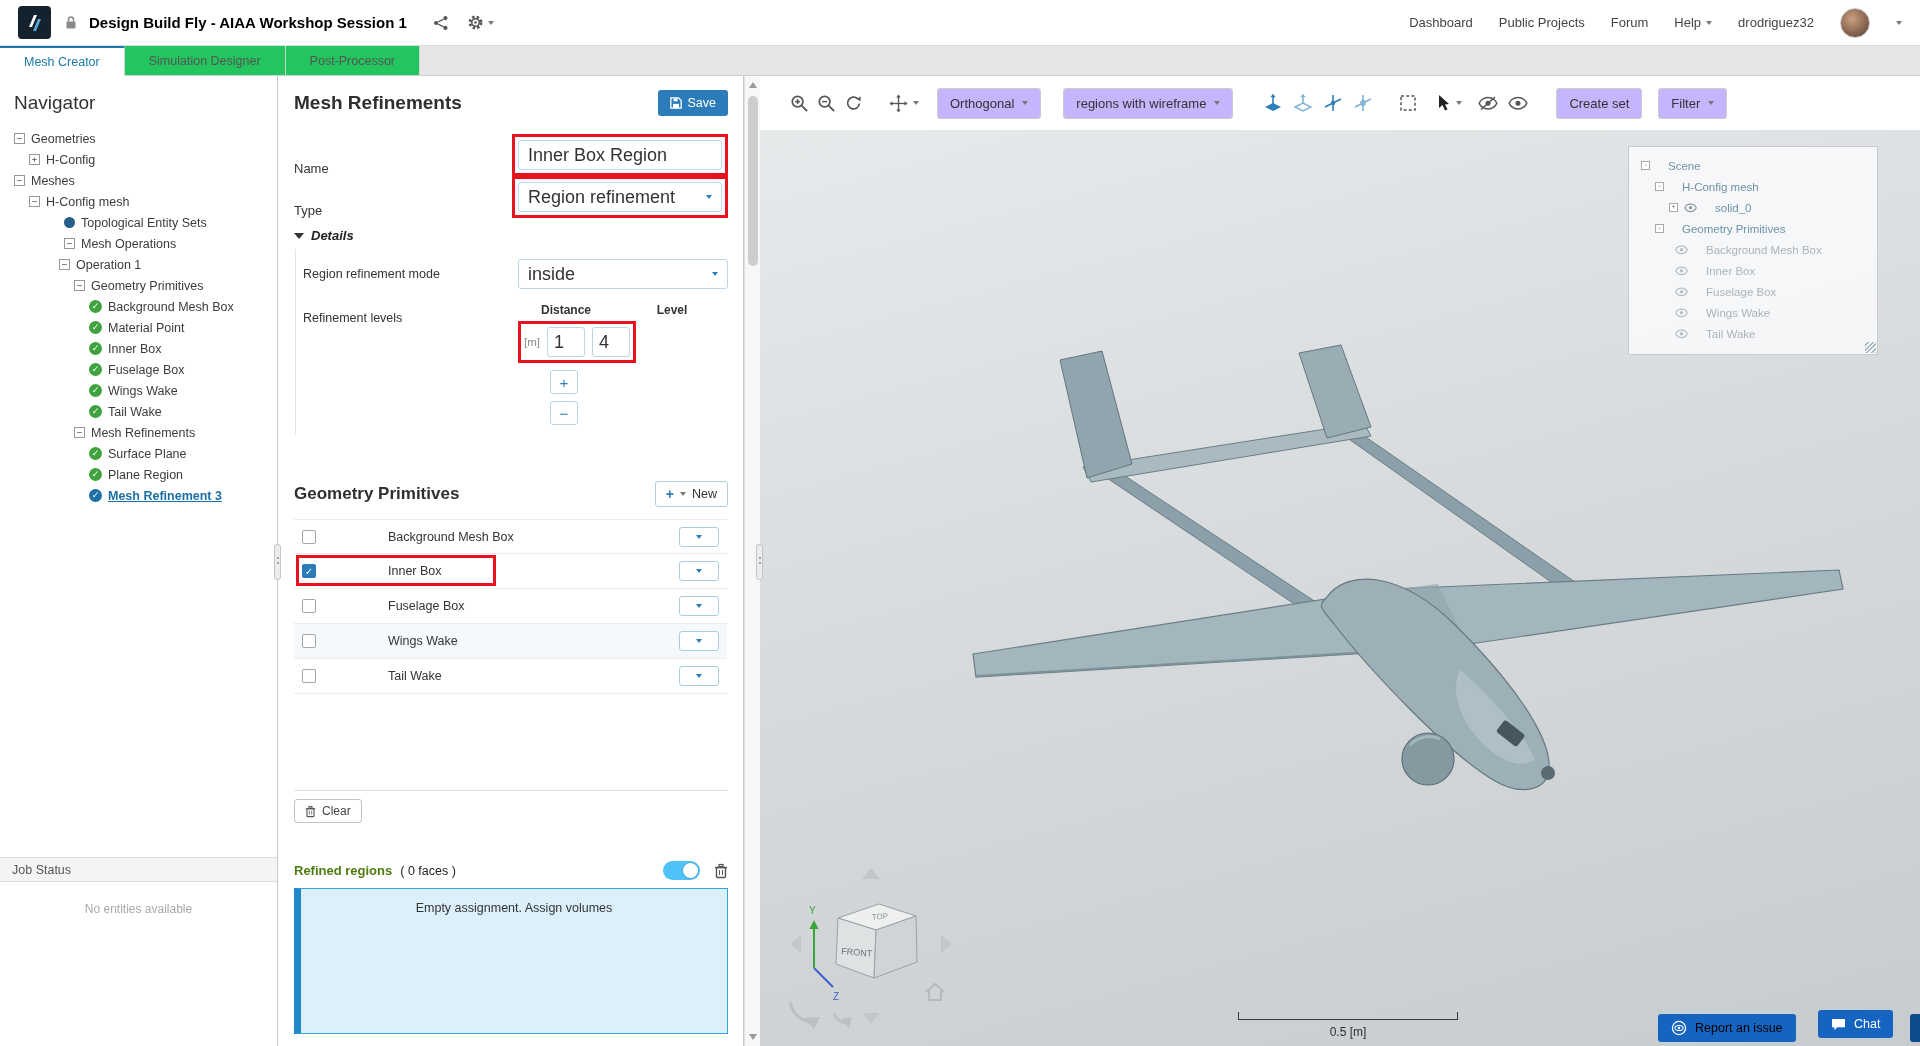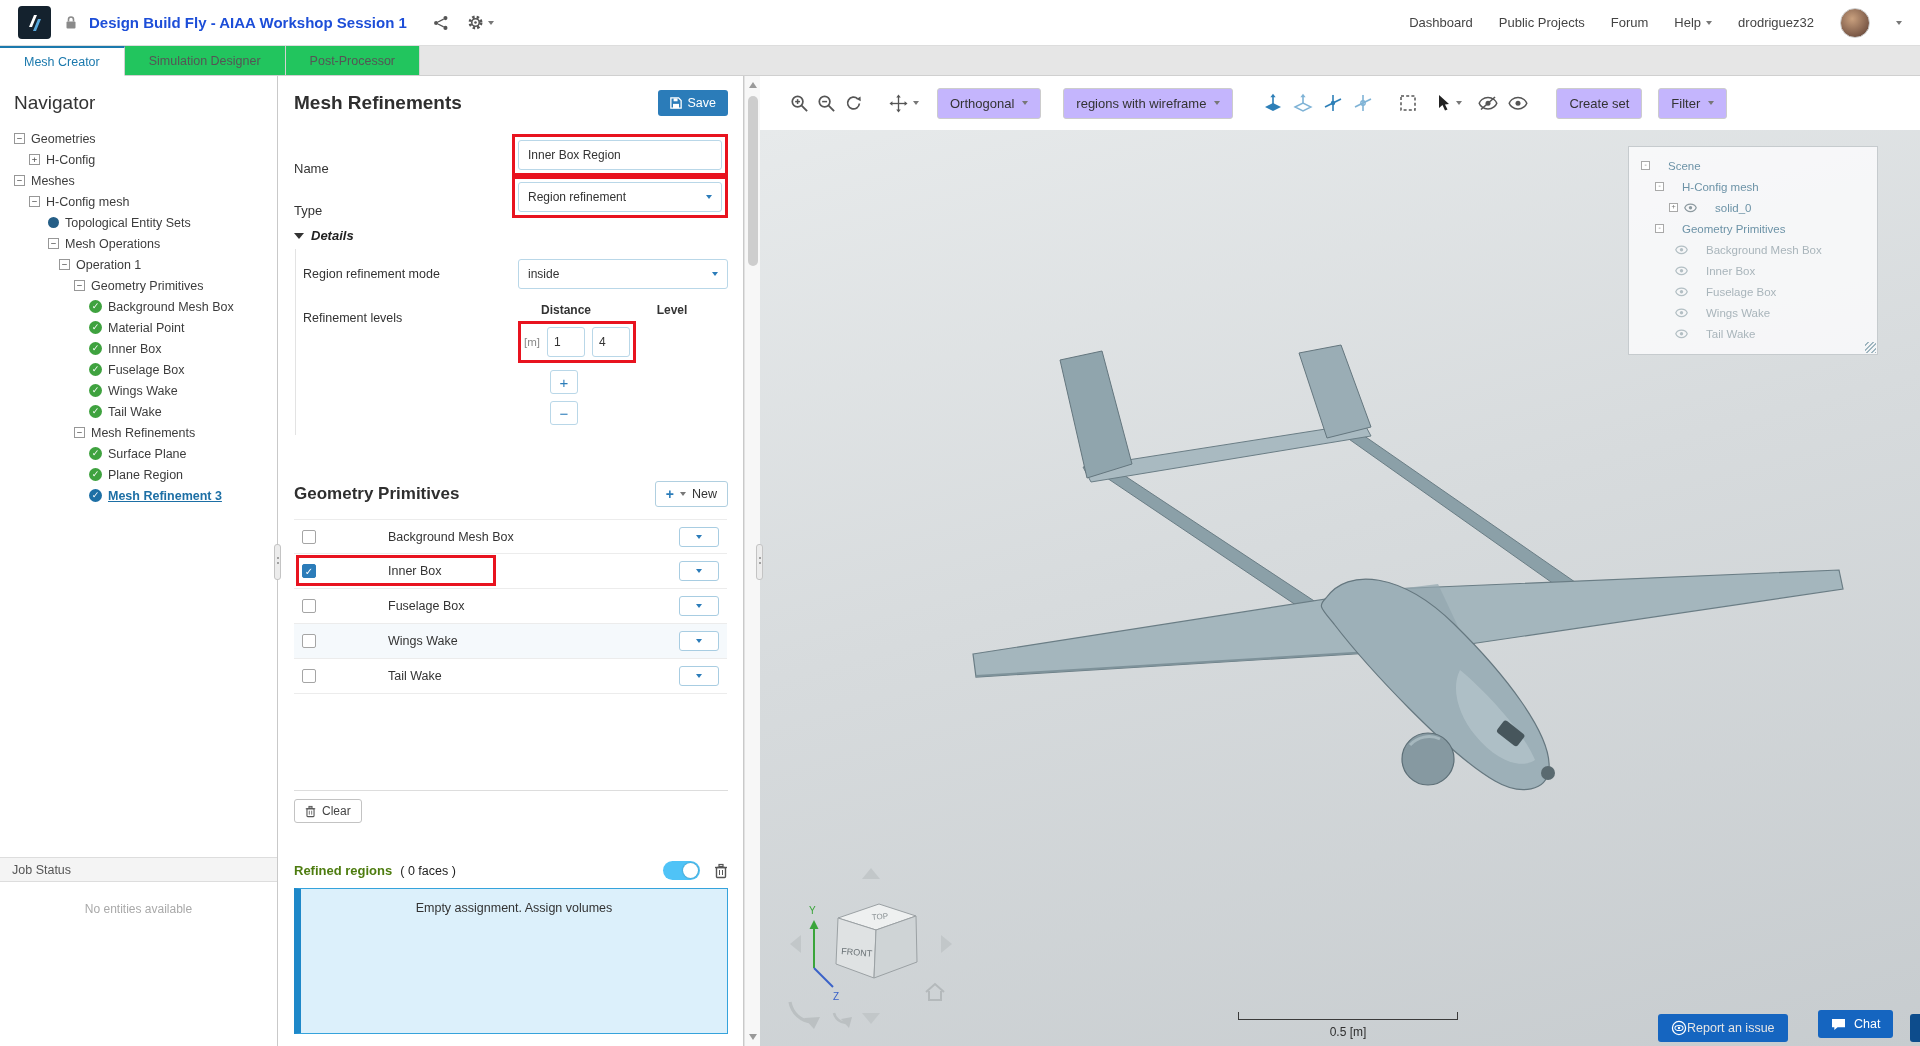--- a/index.html
+++ b/index.html
@@ -4,21 +4,21 @@
 <style>
 *{margin:0;padding:0;box-sizing:border-box}
 html,body{width:1920px;height:1046px}
 body{font-family:"Liberation Sans","DejaVu Sans",sans-serif;font-size:13px;color:#333;background:#fff;overflow:hidden}
 svg{display:block}
 button{font-family:inherit}
 
 .topbar{height:46px;display:flex;align-items:center;padding:0 18px;background:#fff;border-bottom:1px solid #ddd;position:relative;z-index:6}
 .logo{width:33px;height:33px;border-radius:4px;background:#14222e;display:flex;align-items:center;justify-content:center;margin-right:14px;cursor:pointer}
 .lock{margin-right:12px;display:flex}
-.ptitle{font-size:15px;font-weight:bold;color:#1d4ed8;margin-right:26px;white-space:nowrap}
+.ptitle{font-size:15px;font-weight:bold;color:#000000;margin-right:26px;white-space:nowrap}
 .hicon{display:flex;align-items:center;color:#555;margin-right:18px;gap:4px;cursor:pointer}
 .tspacer{flex:1}
 .hnav{display:flex;align-items:center;gap:26px;font-size:13px;color:#444}
 .hnav .lnk{cursor:pointer;display:flex;align-items:center;gap:5px;white-space:nowrap}
 .avatar{width:30px;height:30px;border-radius:50%;background:radial-gradient(circle at 40% 35%,#c9a07e,#7b5947 70%,#4e382c);border:1px solid #ccc;cursor:pointer}
 .caret{width:0;height:0;border-left:4px solid transparent;border-right:4px solid transparent;border-top:5px solid #777;display:inline-block}
 .caret.blue{border-top-color:#2b7cb9}
 .caret.sm{border-left-width:3.5px;border-right-width:3.5px;border-top-width:4.5px}
 
 .tabbar{height:30px;background:#e6e6e6;display:flex;border-bottom:1px solid #d0d0d0}
@@ -29,38 +29,38 @@
 
 .navigator{width:278px;background:#fff;border-right:1px solid #c9c9c9;position:relative;flex:none}
 .nav-title{font-size:19px;color:#333;padding:16px 14px 6px}
 .tree{margin-top:8px;font-size:12.5px;color:#3c3c3c}
 .ti{display:flex;align-items:center;height:21px;cursor:pointer;white-space:nowrap}
 .ti .tl{margin-left:6px}
 .tw{width:11px;height:11px;border:1px solid #979797;background:#fff;font-size:9px;line-height:9px;text-align:center;color:#555;flex:none;font-family:"DejaVu Sans Mono",monospace;cursor:pointer}
 .ck{width:13px;height:13px;border-radius:50%;background:#3fa23f;color:#fff;font-size:9px;line-height:13px;text-align:center;flex:none}
 .ck.b{background:#1d6fa5}
 .dot{width:11px;height:11px;border-radius:50%;background:#255e86;flex:none}
-.d0{padding-left:14px}.d1{padding-left:29px}.d2{padding-left:48px}.d3{padding-left:59px}.d4{padding-left:74px}.d5{padding-left:89px}
+.d0{padding-left:14px}.d1{padding-left:29px}.d2{padding-left:64px}.d3{padding-left:59px}.d4{padding-left:74px}.d5{padding-left:89px}
 .ti.sel .tl{color:#1d6fa5;font-weight:bold;text-decoration:underline}
 .job-status{position:absolute;left:0;right:0;top:781px}
 .jheader{height:25px;background:#f4f4f4;border-top:1px solid #ddd;border-bottom:1px solid #ddd;display:flex;align-items:center;padding:0 12px;font-size:12.5px;color:#555;cursor:pointer}
 .jempty{text-align:center;color:#a9a9a9;font-size:12px;margin-top:20px}
 
 .grip{position:absolute;top:468px;width:7px;height:36px;background:#ececec;border:1px solid #c4c4c4;border-radius:3px;z-index:5;cursor:col-resize}
 .grip i{position:absolute;left:1.5px;top:12px;width:2px;height:2px;background:#8a8a8a;box-shadow:0 5px 0 #8a8a8a;border-radius:50%}
 
 .mpanel{width:466px;background:#fff;border-right:1px solid #c9c9c9;flex:none;position:relative;overflow:hidden}
 .ph{display:flex;justify-content:space-between;align-items:center;margin:14px 15px 0 16px}
 .ph h1{font-size:19px;font-weight:600;color:#2f2f2f}
 .save-btn{background:#2b7cb9;color:#fff;border:none;border-radius:3px;font-size:12.5px;padding:6px 12px;display:flex;align-items:center;gap:6px;cursor:pointer}
 .frow{display:flex;align-items:flex-end;margin:0 15px 0 16px}
 .frow label{flex:1;font-size:13px;color:#333}
 .red-box{border:3px solid #e8131f;padding:3px;background:#fff}
 .w-ctl{width:216px;flex:none}
-.ctl{width:100%;height:30px;border:1px solid #b9d7e8;border-radius:3px;background:#fff;font-size:12px;color:#333;padding:0 9px;font-family:inherit}
+.ctl{width:100%;height:30px;border:1px solid #b9d7e8;border-radius:3px;background:#fff;font-size:18px;color:#333;padding:0 9px;font-family:inherit}
 .sel-ctl{display:flex;align-items:center;justify-content:space-between;cursor:pointer}
 .details-hdr{display:flex;align-items:center;gap:7px;margin:10px 15px 0 16px;cursor:pointer}
 .tri{width:0;height:0;border-left:5px solid transparent;border-right:5px solid transparent;border-top:6px solid #333}
 .dtitle{font-style:italic;font-weight:bold;font-size:13px;color:#222}
 .details-body{margin:6px 15px 0 17px;border-left:1px solid #e3e3e3;padding:2px 0 10px 7px}
 .drow{display:flex;margin-top:8px}
 .drow label{flex:1;font-size:12.5px;color:#333;padding-top:8px}
 .w210{width:210px;flex:none}
 .levels-col{width:210px;flex:none;display:flex;flex-direction:column;align-items:flex-start}
 .lheads{display:flex;font-size:12px;font-weight:bold;color:#333;margin-bottom:4px}
@@ -114,21 +114,21 @@
 .st .lbl.grp{color:#6d93a7}
 .st .lbl.dim{color:#a9b5bb}
 .st-eye{margin-left:6px;color:#b3bfc4;display:flex;flex:none}
 .st-eye.dark{color:#8d9aa0}
 .sd0{padding-left:2px}.sd1{padding-left:16px}.sd2{padding-left:30px}
 .st-resize{position:absolute;right:1px;bottom:1px;width:11px;height:11px;background:repeating-linear-gradient(135deg,transparent 0 2px,#9fb6c0 2px 3.2px);cursor:nwse-resize}
 .navcube{position:absolute;left:16px;top:726px;width:190px;height:190px;cursor:pointer}
 .scalebar{position:absolute;left:478px;top:882px;width:220px}
 .sline{height:8px;border-left:1.5px solid #3a3a3a;border-right:1.5px solid #3a3a3a;border-bottom:1.5px solid #3a3a3a}
 .slabel{text-align:center;font-size:12px;color:#2e2e2e;margin-top:5px}
-.report-btn{position:absolute;left:898px;top:884px;height:28px;background:#1565c0;border:none;border-radius:3px;color:#e5e5e5;font-size:12.5px;display:flex;align-items:center;gap:0;padding:0 13px;cursor:pointer}
+.report-btn{position:absolute;left:898px;top:884px;height:28px;background:#1565c0;border:none;border-radius:3px;color:#000000;font-size:12.5px;display:flex;align-items:center;gap:8px;padding:0 13px;cursor:pointer}
 .chat-btn{position:absolute;left:1058px;top:880px;height:28px;background:#1565c0;border:none;border-radius:3px;color:#fff;font-size:12.5px;display:flex;align-items:center;gap:8px;padding:0 13px;cursor:pointer}
 .chat-handle{position:absolute;right:0;top:884px;width:10px;height:28px;background:#0d4c8c;border-radius:3px 0 0 3px;cursor:pointer}
 </style>
 </head>
 <body>
 
 <header class="topbar">
   <div class="logo">
     <svg width="22" height="22" viewBox="0 0 22 22">
         <polygon points="5,15 10,3 13,3 8,15" fill="#ffffff"></polygon>

